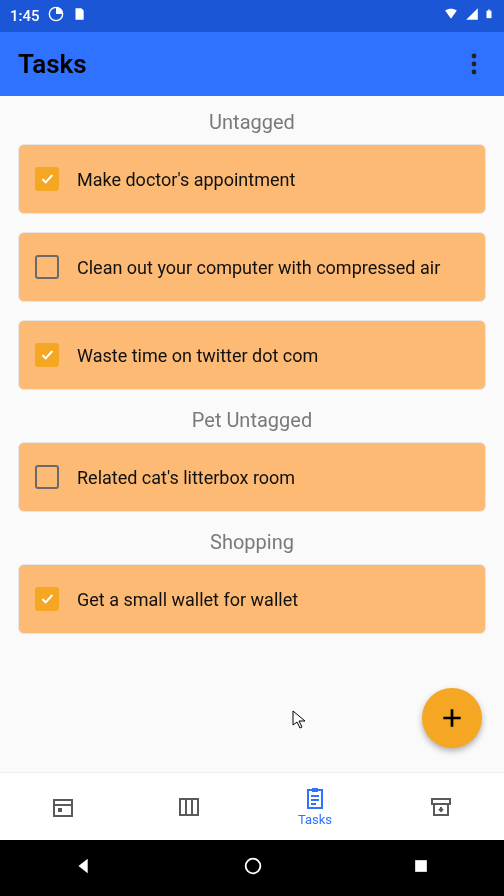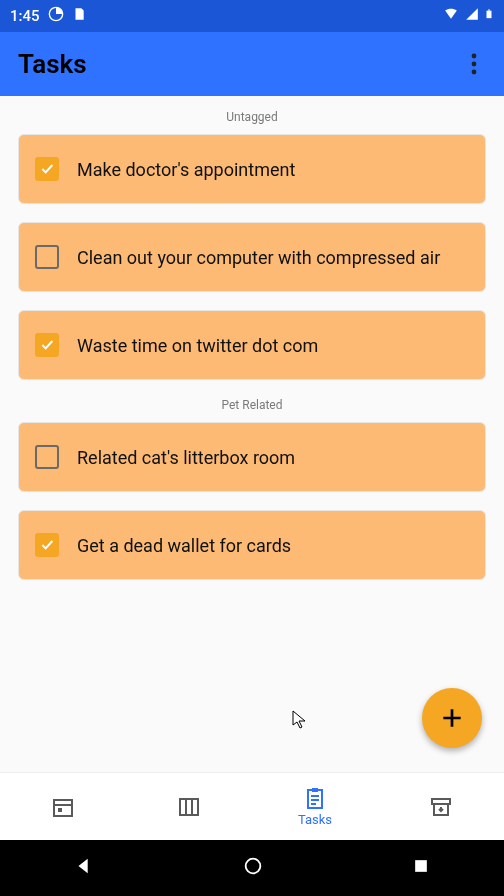--- a/index.html
+++ b/index.html
@@ -5,21 +5,21 @@
   * { box-sizing: border-box; margin: 0; padding: 0; }
   html, body { width: 504px; height: 896px; font-family: Roboto, -apple-system, Arial, sans-serif; background: #fafafa; overflow: hidden; }
   .screen { width: 504px; height: 896px; display: flex; flex-direction: column; position: relative; border-radius: 16px; }
   .statusbar { height: 32px; background: #1a56d6; color: #fff; display: flex; align-items: center; justify-content: space-between; padding: 0 10px; font-size: 15px; font-weight: 500; }
   .status-left { display: flex; align-items: center; gap: 8px; }
   .status-right { display: flex; align-items: center; gap: 4px; }
   .appbar { height: 64px; background: #2f72ff; display: flex; align-items: center; justify-content: space-between; padding: 0 18px; }
   .appbar-title { font-size: 26px; font-weight: 600; color: #000; }
   .appbar-menu { width: 24px; display:flex; justify-content:center; }
   .content { flex: 1; overflow-y: auto; padding: 0 18px 100px 18px; }
-  .section-header { text-align: center; color: #7a7a7a; font-size: 12px; margin: 14px 0 10px 0; }
+  .section-header { text-align: center; color: #7a7a7a; font-size: 20px; margin: 14px 0 10px 0; }
   .task-card { background: #fdba74; border: 1px solid #e6e6e6; border-radius: 6px; margin-bottom: 18px; padding: 22px 16px; display: flex; align-items: center; gap: 18px; }
   .checkbox { width: 24px; height: 24px; border: 2.2px solid #6a6a6a; border-radius: 3px; flex-shrink: 0; display:flex; align-items:center; justify-content:center; }
   .checkbox.checked { background: #f5a623; border-color: #f5a623; }
   .checkbox.checked svg { display:block; }
   .checkbox svg { display:none; }
   .task-label { font-size: 18px; color: #111; }
   .fab { position: absolute; right: 22px; bottom: 148px; width: 60px; height: 60px; border-radius: 50%; background: #f5a623; display:flex; align-items:center; justify-content:center; box-shadow: 0 3px 6px rgba(0,0,0,0.3); }
   .bottom-nav { height: 68px; background: #fff; border-top: 1px solid #eee; display:flex; }
   .nav-item { flex:1; display:flex; flex-direction:column; align-items:center; justify-content:center; gap:2px; color:#5a5a5a; font-size:13px; }
   .nav-item.active { color:#2f72ff; }
@@ -100,37 +100,38 @@
 
     <div class="task-card">
       <span class="checkbox checked">
         <svg width="16" height="16" viewBox="0 0 24 24">
             <path d="M5 12l5 5L20 6" fill="none" stroke="#fff" stroke-width="3"></path>
           </svg>
       </span>
       <span class="task-label">Waste time on twitter dot com</span>
     </div>
 
-    <div class="section-header">Pet Related</div>
+    <div class="section-header">Pet Untagged</div>
 
     <div class="task-card">
       <span class="checkbox">
         
       </span>
       <span class="task-label">Related cat's litterbox room</span>
     </div>
 
+    <div class="section-header">Shopping</div>
 
     <div class="task-card">
       <span class="checkbox checked">
         <svg width="16" height="16" viewBox="0 0 24 24">
             <path d="M5 12l5 5L20 6" fill="none" stroke="#fff" stroke-width="3"></path>
           </svg>
       </span>
-      <span class="task-label">Get a dead wallet for cards</span>
+      <span class="task-label">Get a small wallet for wallet</span>
     </div>
 
 
   </div>
 
   <div class="fab">
     <svg width="26" height="26" viewBox="0 0 24 24">
         <path d="M12 4v16M4 12h16" stroke="#000" stroke-width="2.5" fill="none"></path>
       </svg>
   </div>

